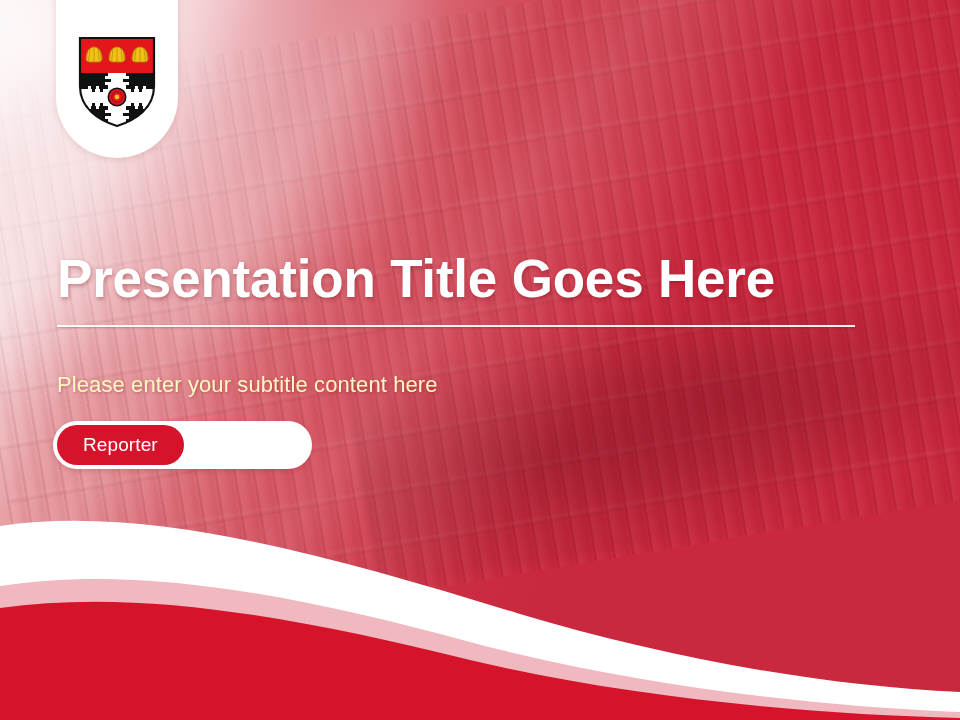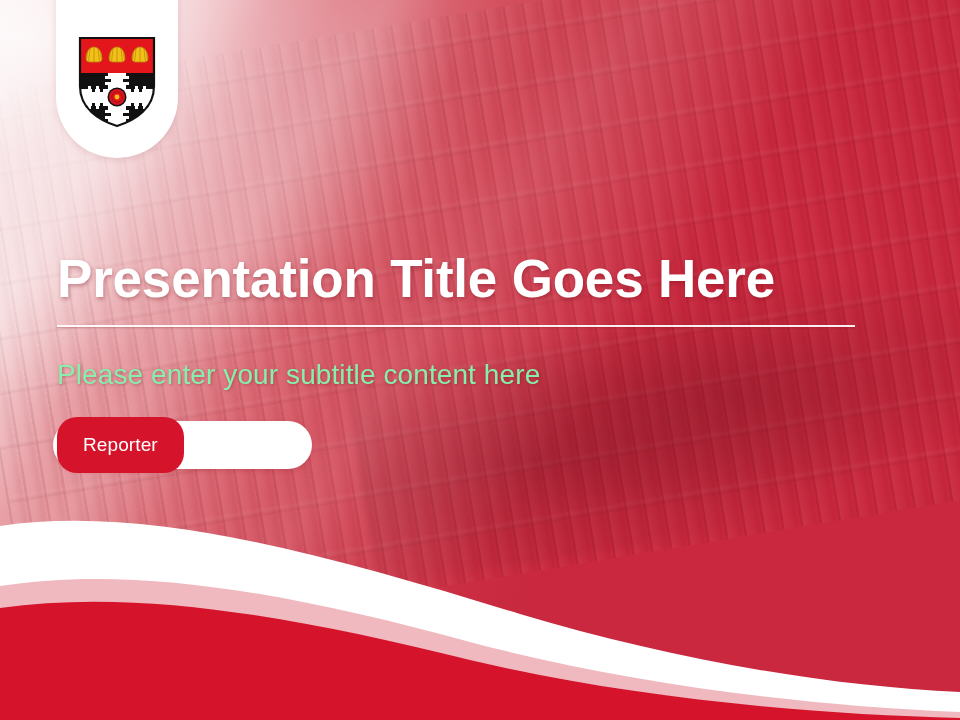--- a/index.html
+++ b/index.html
@@ -172,23 +172,23 @@
     left: 57px;
     top: 325px;
     width: 798px;
     height: 2px;
     background: rgba(255,255,255,0.92);
     box-shadow: 0 1px 2px rgba(130,15,28,0.30);
   }
   .subtitle {
     position: absolute;
     left: 57px;
-    top: 359px;
-    color: #86efac;
-    font-size: 28px;
+    top: 372px;
+    color: #fef9c3;
+    font-size: 22px;
     font-weight: normal;
     letter-spacing: 0.1px;
     text-shadow: 1px 1px 3px rgba(120,12,26,0.35);
     white-space: nowrap;
   }
 
   
   .pill {
     position: absolute;
     left: 53px;
@@ -196,21 +196,21 @@
     height: 48px;
     min-width: 259px;
     background: #ffffff;
     border-radius: 24px;
     display: flex;
     align-items: center;
     box-shadow: 0 2px 5px rgba(120,12,26,0.18);
   }
   .pill-red {
     margin-left: 4px;
-    height: 56px;
+    height: 40px;
     padding: 0 26px;
     background: #d5142b;
     border-radius: 20px;
     display: flex;
     align-items: center;
     justify-content: center;
   }
   .pill-red span {
     color: #ffffff;
     font-size: 19px;

